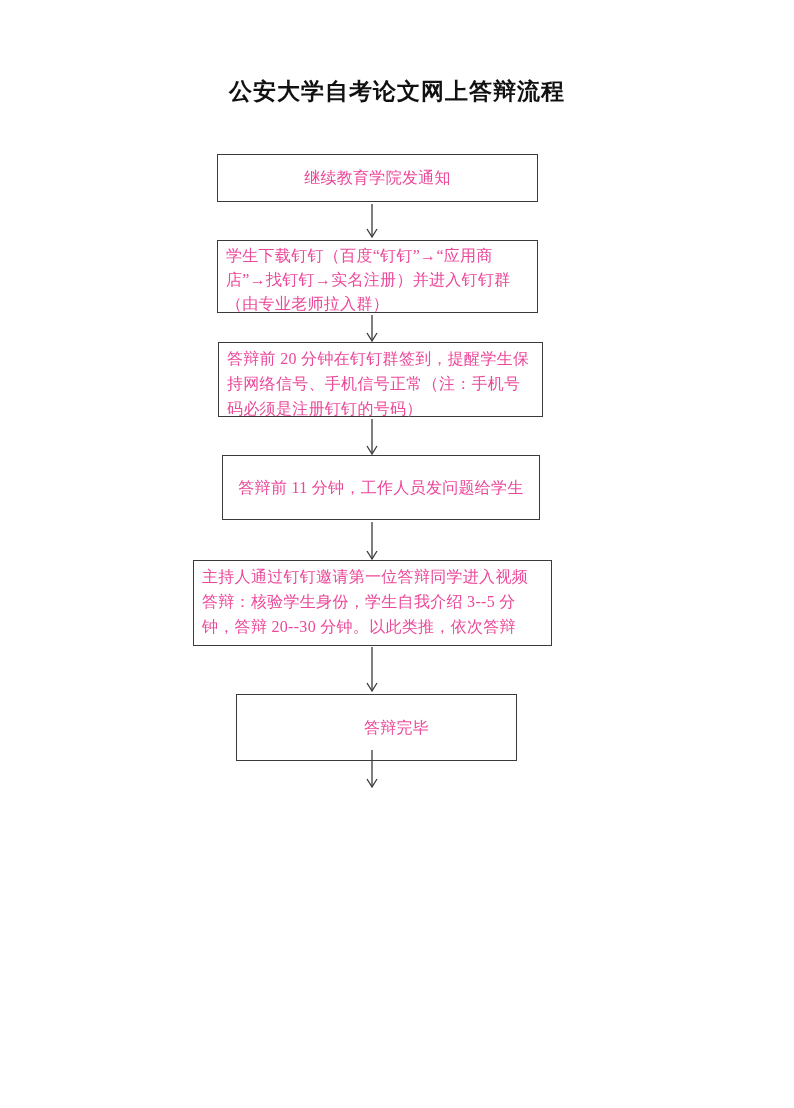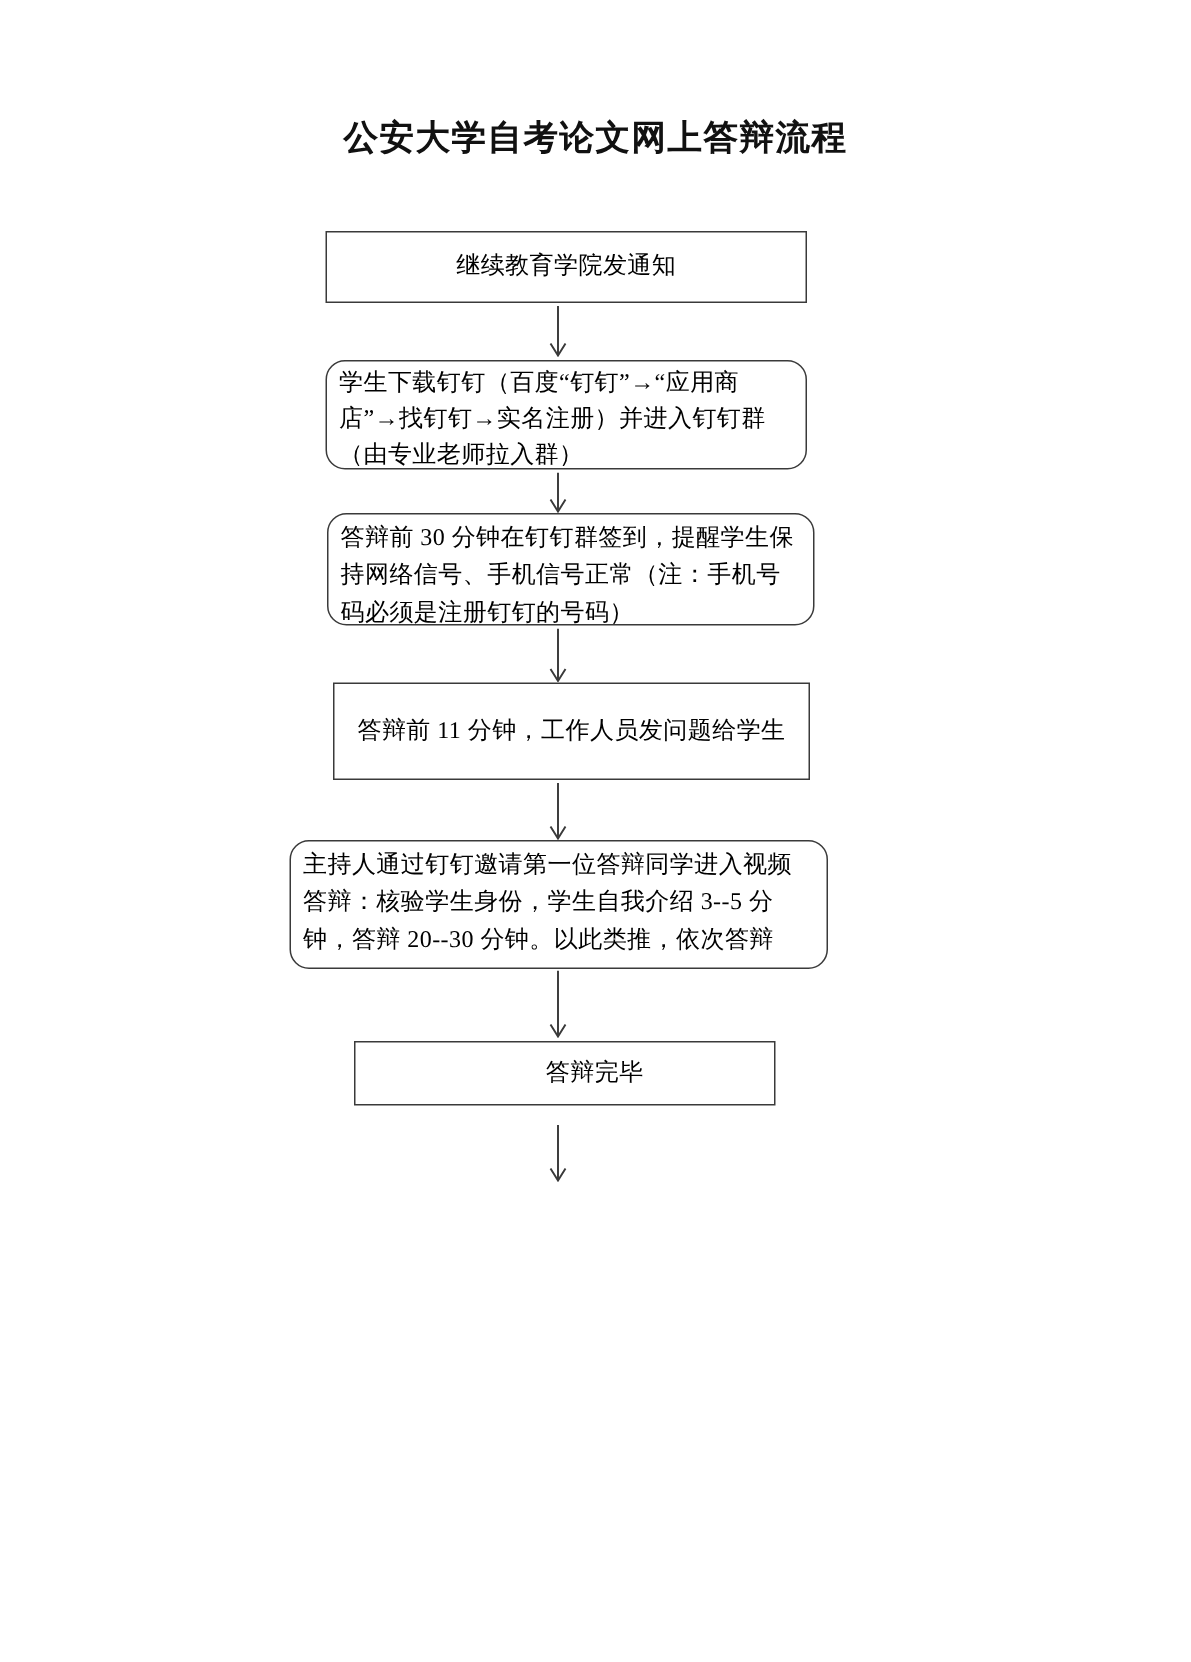--- a/index.html
+++ b/index.html
@@ -28,43 +28,42 @@
     color: #111111;
     white-space: nowrap;
   }
   .flow-box {
     position: absolute;
     border: 1.5px solid #3a3a3a;
     background: #ffffff;
     box-sizing: border-box;
     font-size: 16px;
     line-height: 24px;
-    color: #000000;
+    color: #ec4899;
     display: flex;
     letter-spacing: 0.3px;
   }
   .flow-box.center {
     align-items: center;
     justify-content: center;
     text-align: center;
   }
   .flow-box.left {
     align-items: flex-start;
     justify-content: center;
     text-align: left;
     padding: 3px 8px;
-    border-radius: 13px;
   }
   
   .box1 { left: 217px; top: 154px; width: 321px; height: 48px; }
   .box2 { left: 217px; top: 240px; width: 321px; height: 73px; }
   .box3 { left: 218px; top: 342px; width: 325px; height: 75px; line-height: 25px; }
   .box4 { left: 222px; top: 455px; width: 318px; height: 65px; }
   .box5 { left: 193px; top: 560px; width: 359px; height: 86px; line-height: 25px; }
-  .box6 { left: 236px; top: 694px; width: 281px; height: 43px; padding-left: 40px; }
+  .box6 { left: 236px; top: 694px; width: 281px; height: 67px; padding-left: 40px; }
   .box7 { left: 235px; top: 789px; width: 292px; height: 72px; }
 
   .flow-arrow {
     position: absolute;
     left: 365px;
     width: 14px;
   }
   .a1 { top: 204px; height: 34px; }
   .a2 { top: 315px; height: 27px; }
   .a3 { top: 419px; height: 36px; }
@@ -101,21 +100,21 @@
   </div>
 
   <div class="flow-arrow a2">
     <svg viewBox="0 0 14 27" preserveAspectRatio="none">
         <line x1="7" y1="0" x2="7" y2="25"></line>
         <polyline points="2,18 7,26 12,18"></polyline>
       </svg>
   </div>
 
   <div class="flow-box left box3">
-    <span>答辩前 30 分钟在钉钉群签到，提醒学生保持网络信号、手机信号正常（注：手机号码必须是注册钉钉的号码）</span>
+    <span>答辩前 20 分钟在钉钉群签到，提醒学生保持网络信号、手机信号正常（注：手机号码必须是注册钉钉的号码）</span>
   </div>
 
   <div class="flow-arrow a3">
     <svg viewBox="0 0 14 36" preserveAspectRatio="none">
         <line x1="7" y1="0" x2="7" y2="34"></line>
         <polyline points="2,27 7,35 12,27"></polyline>
       </svg>
   </div>
 
   <div class="flow-box center box4">

